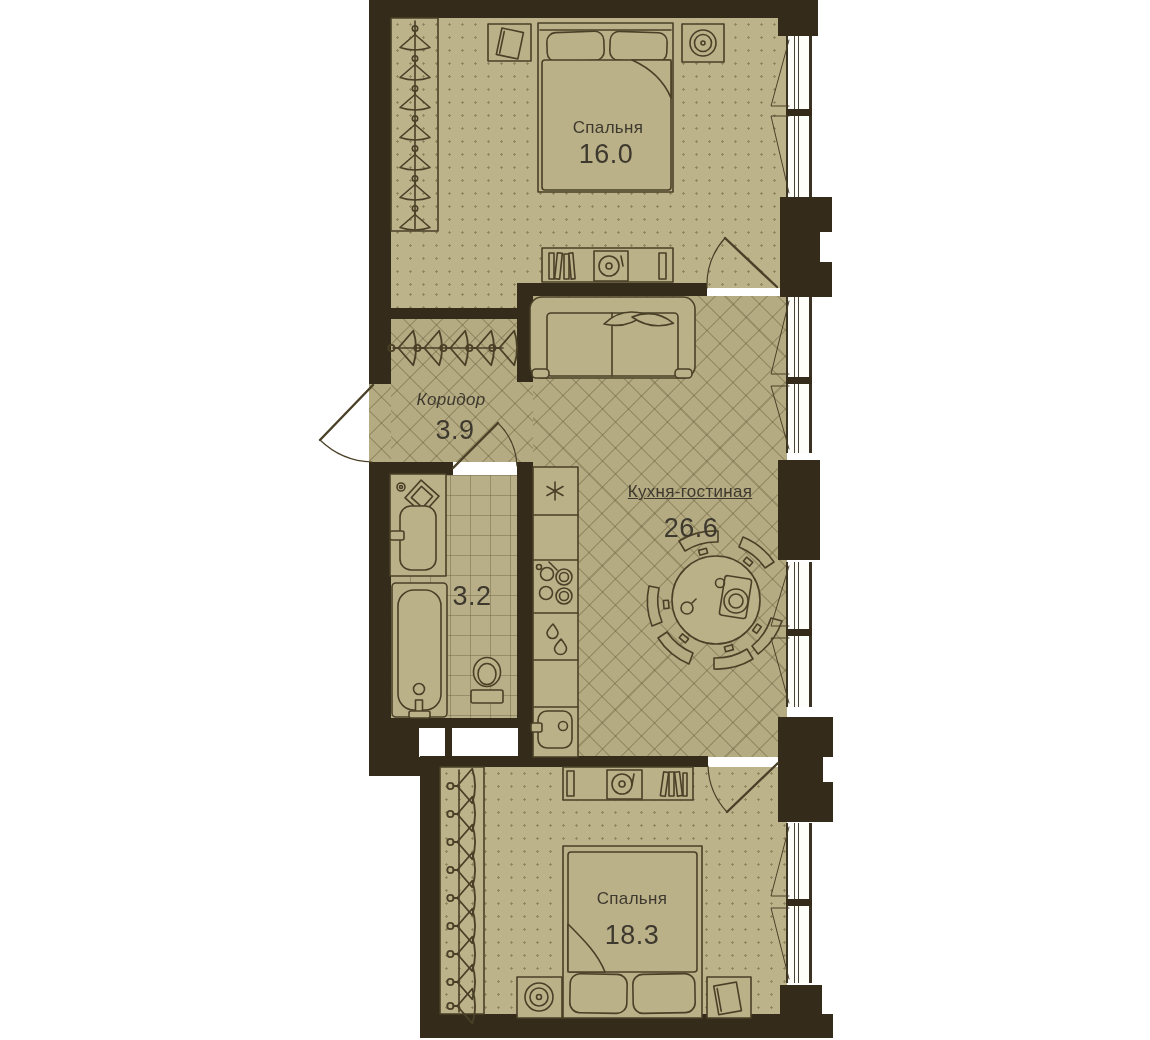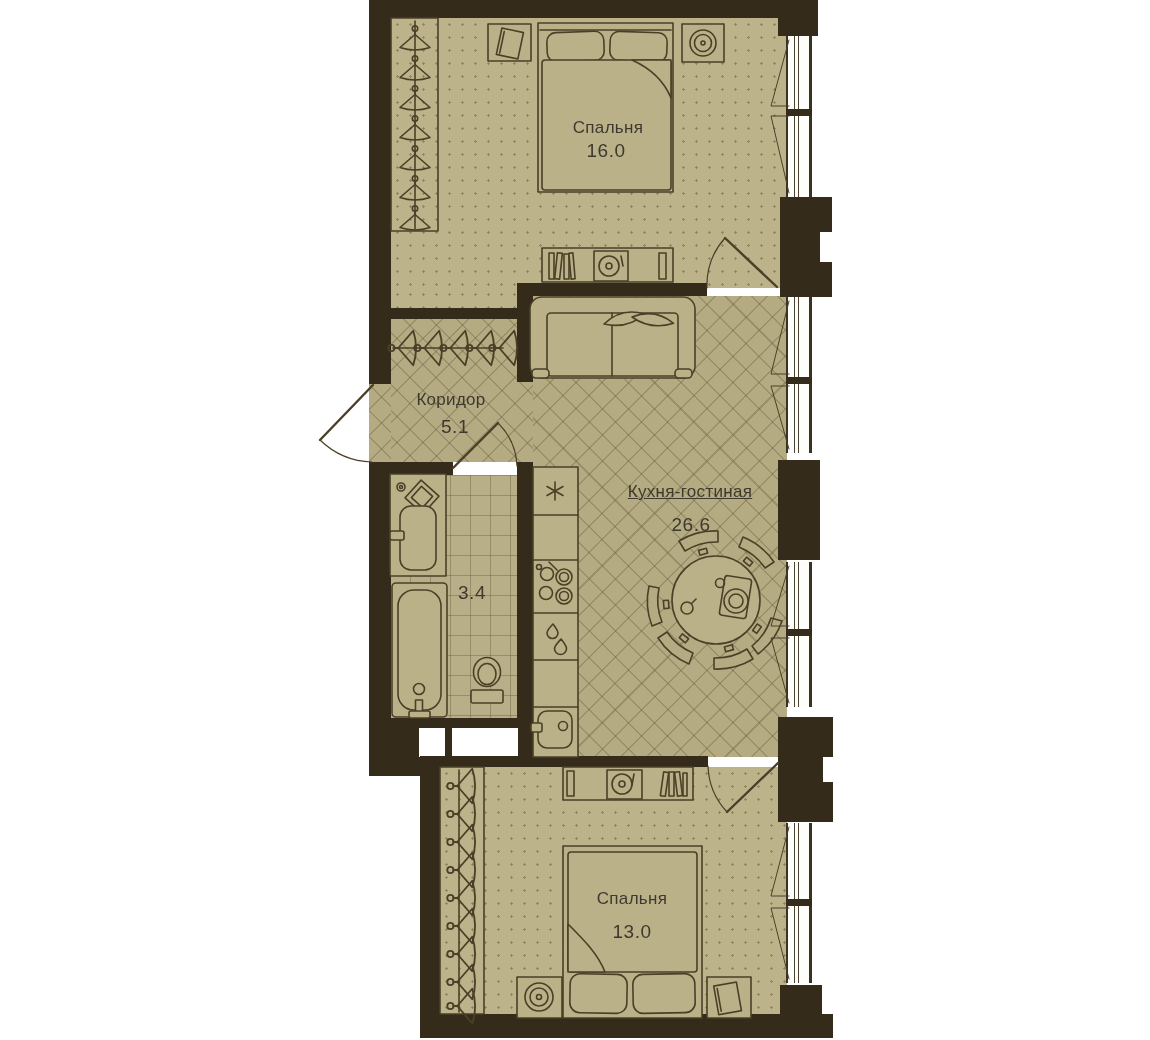--- a/index.html
+++ b/index.html
@@ -18,21 +18,21 @@
     background-image:
       linear-gradient(rgba(96,86,54,.38) 1.2px,transparent 1.2px),
       linear-gradient(90deg,rgba(96,86,54,.38) 1.2px,transparent 1.2px);
     background-size:20px 20px;}
   .win{position:absolute;width:26px;
     background:linear-gradient(90deg,#3a3222 0 2px,#fdfdfa 2px 8px,#4a4233 8px 9.5px,
       #fdfdfa 9.5px 12px,#4a4233 12px 13.5px,#fdfdfa 13.5px 23px,#3a3222 23px 26px);}
   .win-div{position:absolute;width:26px;height:7px;background:#352b1b;}
   .rname{position:absolute;transform:translateX(-50%);font-size:17px;line-height:1;
     color:#3e392e;letter-spacing:.3px;white-space:nowrap;}
-  .rarea{position:absolute;transform:translateX(-50%);font-size:19px;line-height:1;
+  .rarea{position:absolute;transform:translateX(-50%);font-size:27px;line-height:1;
     color:#3e392e;letter-spacing:.5px;white-space:nowrap;}
   svg.overlay{position:absolute;left:0;top:0;}
   svg.overlay *{vector-effect:none;}
 </style>
 </head>
 <body>
 
 <div class="canvas">
 
   <div class="f-dots" style="left:391px;top:18px;width:396px;height:270px;"></div>
@@ -286,24 +286,24 @@
       <path d="M789,566 L771,626 L789,626"></path>
         <path d="M789,703 L771,638 L789,638"></path>
       <path d="M789,827 L771,896 L789,896"></path>
         <path d="M789,979 L771,908 L789,908"></path>
     </g>
   </svg>
 
   <div class="rname" style="left:608px;top:119px;">Спальня</div>
   <div class="rarea" style="left:606px;top:141px;">16.0</div>
 
-  <div class="rname" style="left:451px;top:391px;">Коридор</div>
-  <div class="rarea" style="left:455px;top:417px;">5.1</div>
+  <div class="rname" style="left:451px;top:391px;font-style:italic;">Коридор</div>
+  <div class="rarea" style="left:455px;top:417px;">3.9</div>
 
   <div class="rname" style="left:690px;top:483px;text-decoration:underline;">Кухня-гостиная</div>
   <div class="rarea" style="left:691px;top:515px;">26.6</div>
 
-  <div class="rarea" style="left:472px;top:583px;">3.4</div>
+  <div class="rarea" style="left:472px;top:583px;">3.2</div>
 
   <div class="rname" style="left:632px;top:890px;">Спальня</div>
-  <div class="rarea" style="left:632px;top:922px;">13.0</div>
+  <div class="rarea" style="left:632px;top:922px;">18.3</div>
 
 </div>
 
 </body></html>

